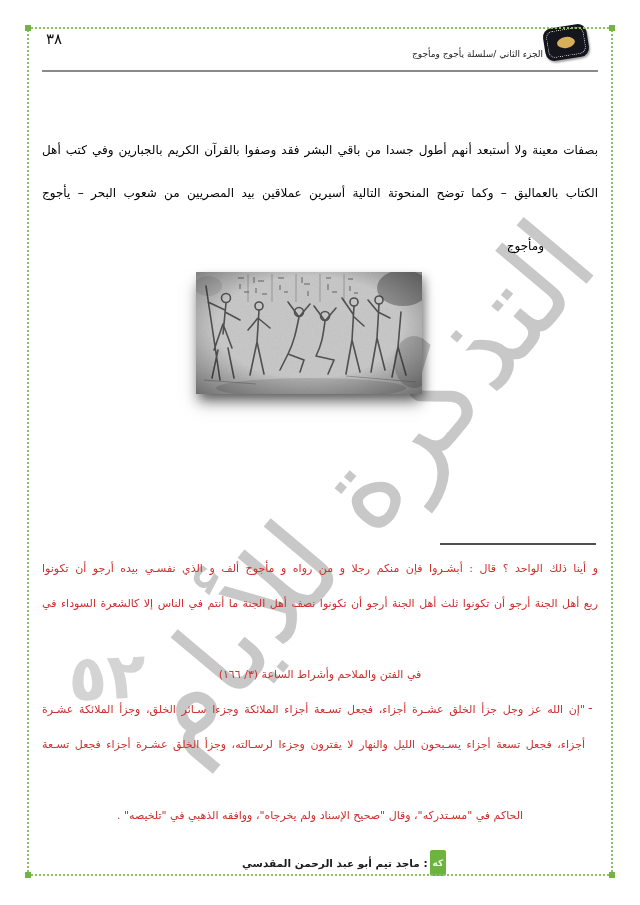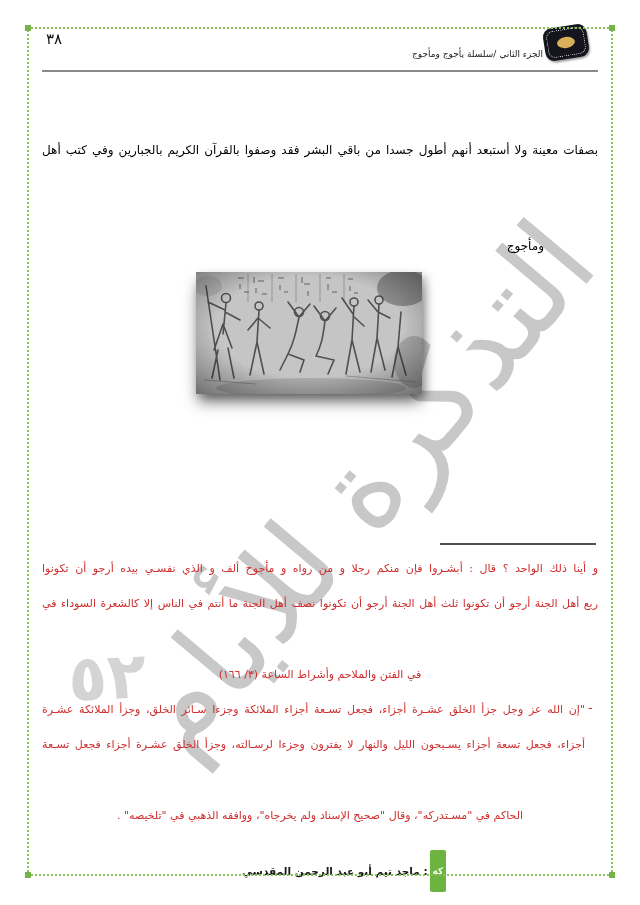--- a/index.html
+++ b/index.html
@@ -47,39 +47,40 @@
   .rline{position:absolute;left:42px;width:556px;font-size:11px;color:#cf2e2e;direction:rtl;
          white-space:nowrap;text-align:justify;text-align-last:justify;z-index:3;line-height:18px;}
   .rline.center{text-align:center;text-align-last:center;}
   .rline.narrow{width:543px;}
   .dash{position:absolute;left:588px;top:700px;font-size:13px;color:#cf2e2e;z-index:3;}
 
   
   .footer{position:absolute;left:242px;top:850px;width:356px;font-size:10.5px;font-weight:bold;
           color:#1c1c1c;direction:rtl;text-align:left;z-index:3;white-space:nowrap;}
   .footer .mark{display:inline-block;background:#6db33f;color:#eaffdd;font-size:9px;
-                padding:16px 3px;border-radius:2px;margin-left:2px;vertical-align:1px;}
+                padding:8px 3px;border-radius:2px;margin-left:2px;vertical-align:1px;}
 </style>
 </head>
 <body>
 
 <div class="page">
 
   <div class="wm-callig">التذكرة للأيام</div>
   <div class="wm-num">٥٢</div>
 
   <div class="page-number">٣٨</div>
   <div class="stamp">
     <div class="ring"></div>
     <div class="core"></div>
   </div>
   <div class="edition">الجزء الثاني /سلسلة يأجوج ومأجوج</div>
   <div class="header-rule"></div>
 
   <div class="bline" style="top:140px">بصفات معينة ولا أستبعد أنهم أطول جسدا من باقي البشر فقد وصفوا بالقرآن الكريم بالجبارين وفي كتب أهل</div>
+  <div class="bline" style="top:183px">الكتاب بالعماليق – وكما توضح المنحوتة التالية أسيرين عملاقين بيد المصريين من شعوب البحر – يأجوج</div>
   <div class="bline endline" style="top:236px">ومأجوج</div>
 
   <div class="photo">
     <svg viewBox="0 0 226 122" preserveAspectRatio="none">
       <defs>
         <radialGradient id="vig" cx="50%" cy="45%" r="75%">
           <stop offset="55%" stop-color="#000" stop-opacity="0"></stop>
           <stop offset="100%" stop-color="#000" stop-opacity="0.45"></stop>
         </radialGradient>
         <filter id="grain">

